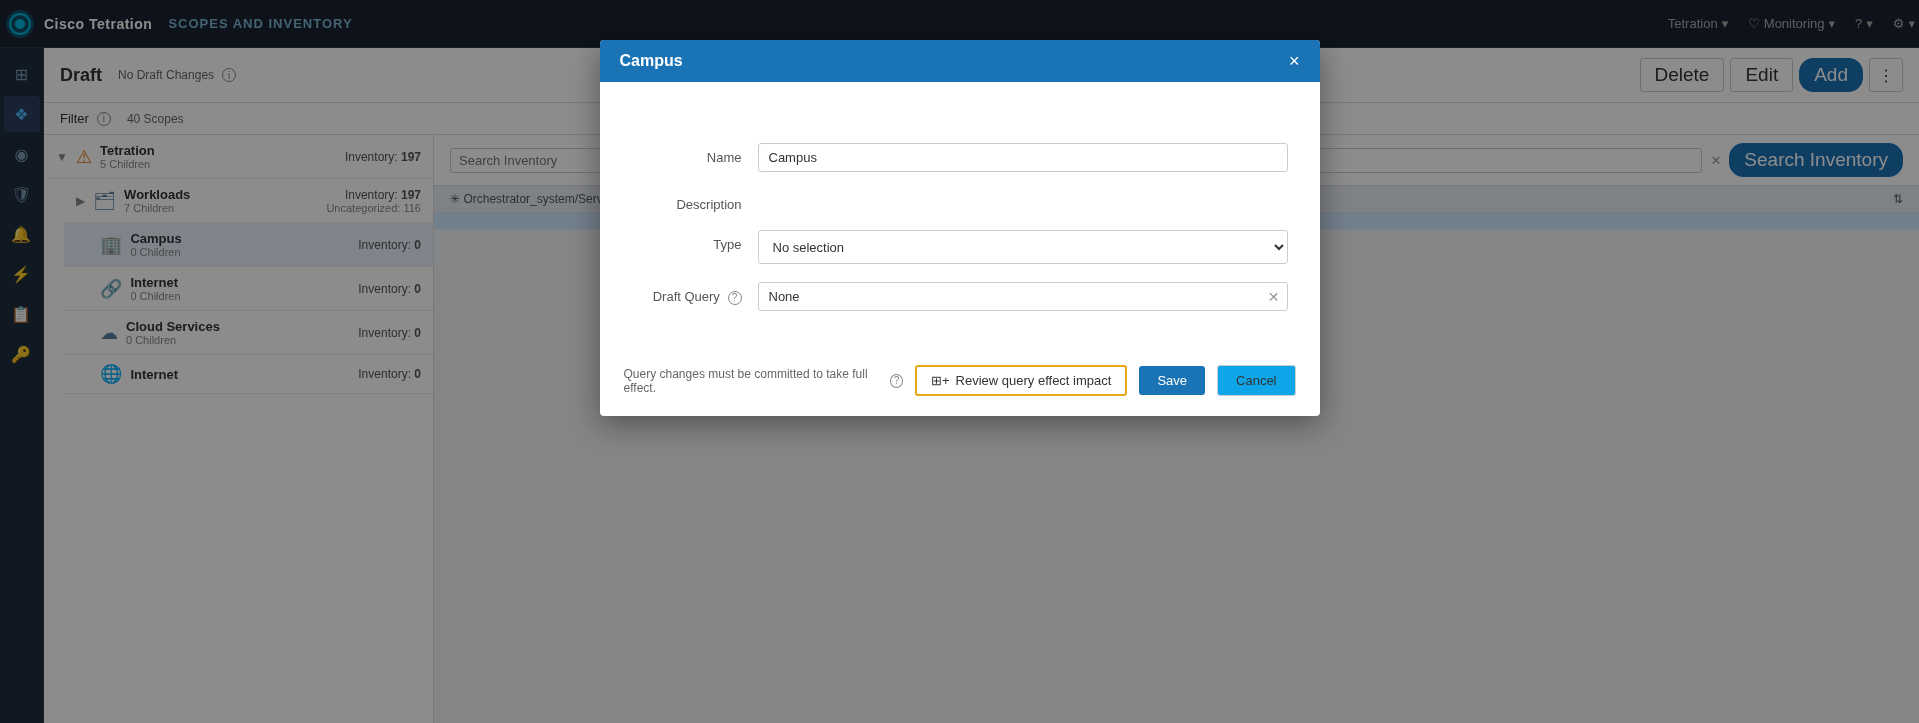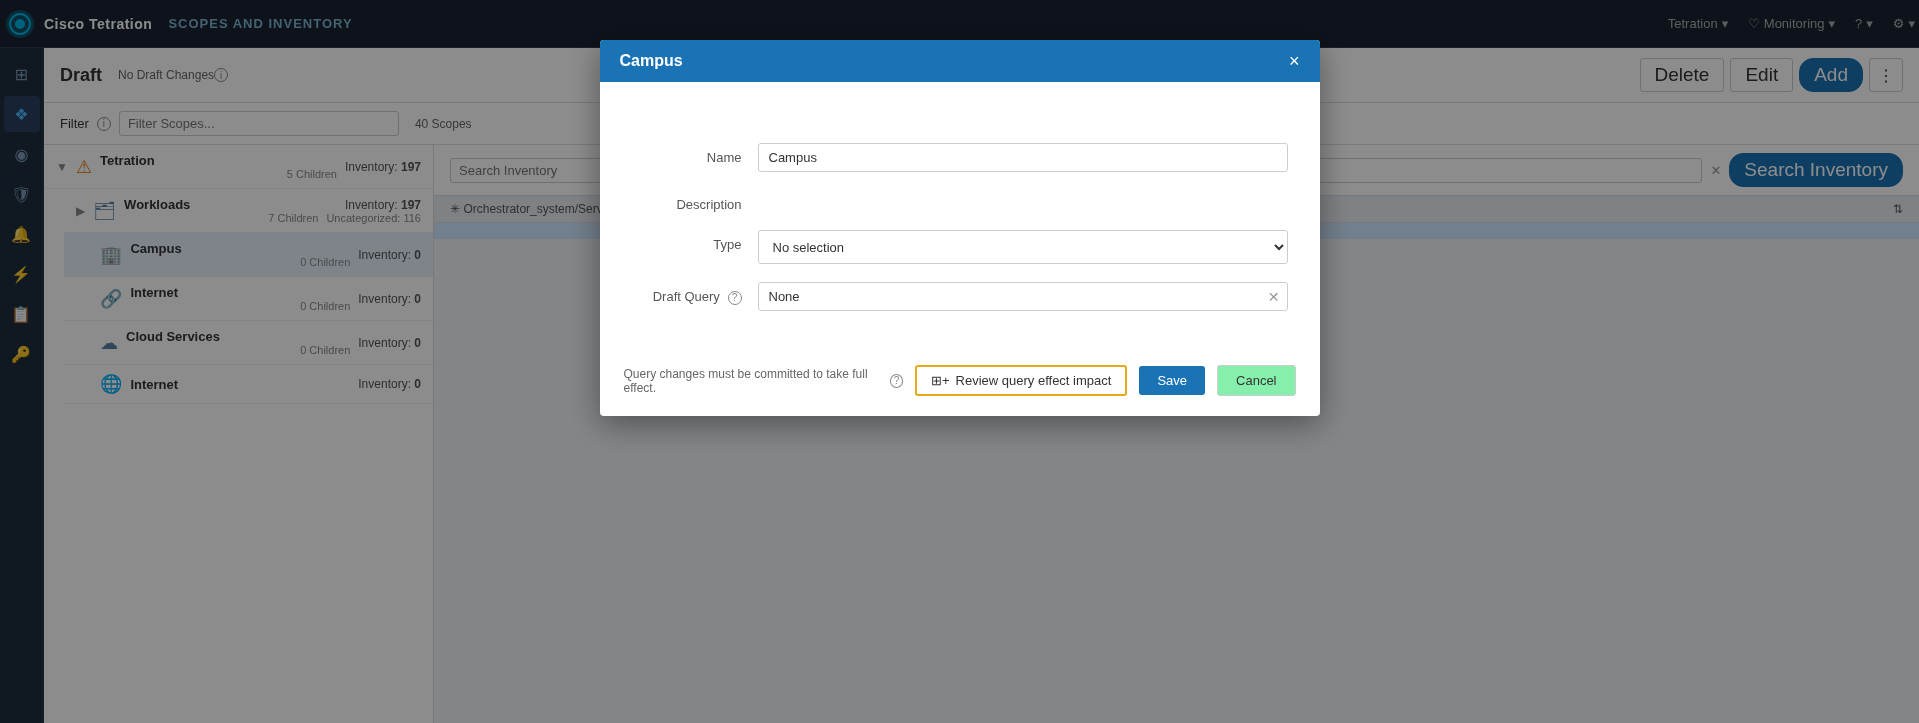--- a/index.html
+++ b/index.html
@@ -109,21 +109,21 @@
     .scopes-title {
       font-size: 18px;
       font-weight: 600;
       color: #333;
     }
     .draft-changes {
       color: #666;
       font-size: 12px;
       display: flex;
       align-items: center;
-      gap: 0;
+      gap: 8px;
       text-align: center;
     }
     .header-actions {
       margin-left: auto;
       display: flex;
       gap: 6px;
     }
     .btn {
       padding: 5px 14px;
       border-radius: 3px;
@@ -170,21 +170,21 @@
       padding: 8px 12px;
       border-bottom: 1px solid #eee;
       cursor: pointer;
       gap: 8px;
     }
     .scope-item.selected { background: #e8f0fe; }
     .scope-icon { font-size: 18px; color: #5a7fa0; }
     .scope-icon.warning { color: #e07000; }
     .scope-info { flex: 1; }
     .scope-name { font-weight: 600; color: #333; font-size: 13px; }
-    .scope-children { color: #888; font-size: 11px; text-align: right; }
+    .scope-children { color: #888; font-size: 11px; }
     .scope-inventory { text-align: right; color: #555; font-size: 12px; }
     .scope-uncategorized { color: #888; font-size: 11px; }
     .expand-icon { color: #888; font-size: 12px; cursor: pointer; }
     .indent { margin-left: 20px; }
 
     
     .right-panel {
       flex: 1;
       display: flex;
       flex-direction: column;
@@ -346,21 +346,21 @@
     .btn-save {
       background: #1a73b5;
       color: #fff;
       border: none;
       padding: 7px 18px;
       border-radius: 3px;
       cursor: pointer;
       font-size: 13px;
     }
     .btn-cancel {
-      background: #86efac;
+      background: #0ea5e9;
       color: #333;
       border: 1px solid #ccc;
       padding: 7px 18px;
       border-radius: 3px;
       cursor: pointer;
       font-size: 13px;
     }
 
     .info-circle {
       display: inline-flex;
@@ -434,21 +434,20 @@
         <button class="btn">Delete</button>
         <button class="btn">Edit</button>
         <button class="btn btn-primary">Add</button>
         <button class="btn btn-more">⋮</button>
       </div>
     </div>
 
     <div class="filter-bar">
       <span class="filter-label">Filter</span>
       <span class="info-circle">i</span>
-      <input class="filter-input" type="text" placeholder="Filter Scopes..." style="">
       <span class="scope-count">40 Scopes</span>
     </div>
 
     <div style="display:flex;flex:1;overflow:hidden;">
 
       <div class="scope-list">
 
         <div class="scope-item">
           <span class="expand-icon">▼</span>
           <span class="scope-icon warning">⚠</span>

